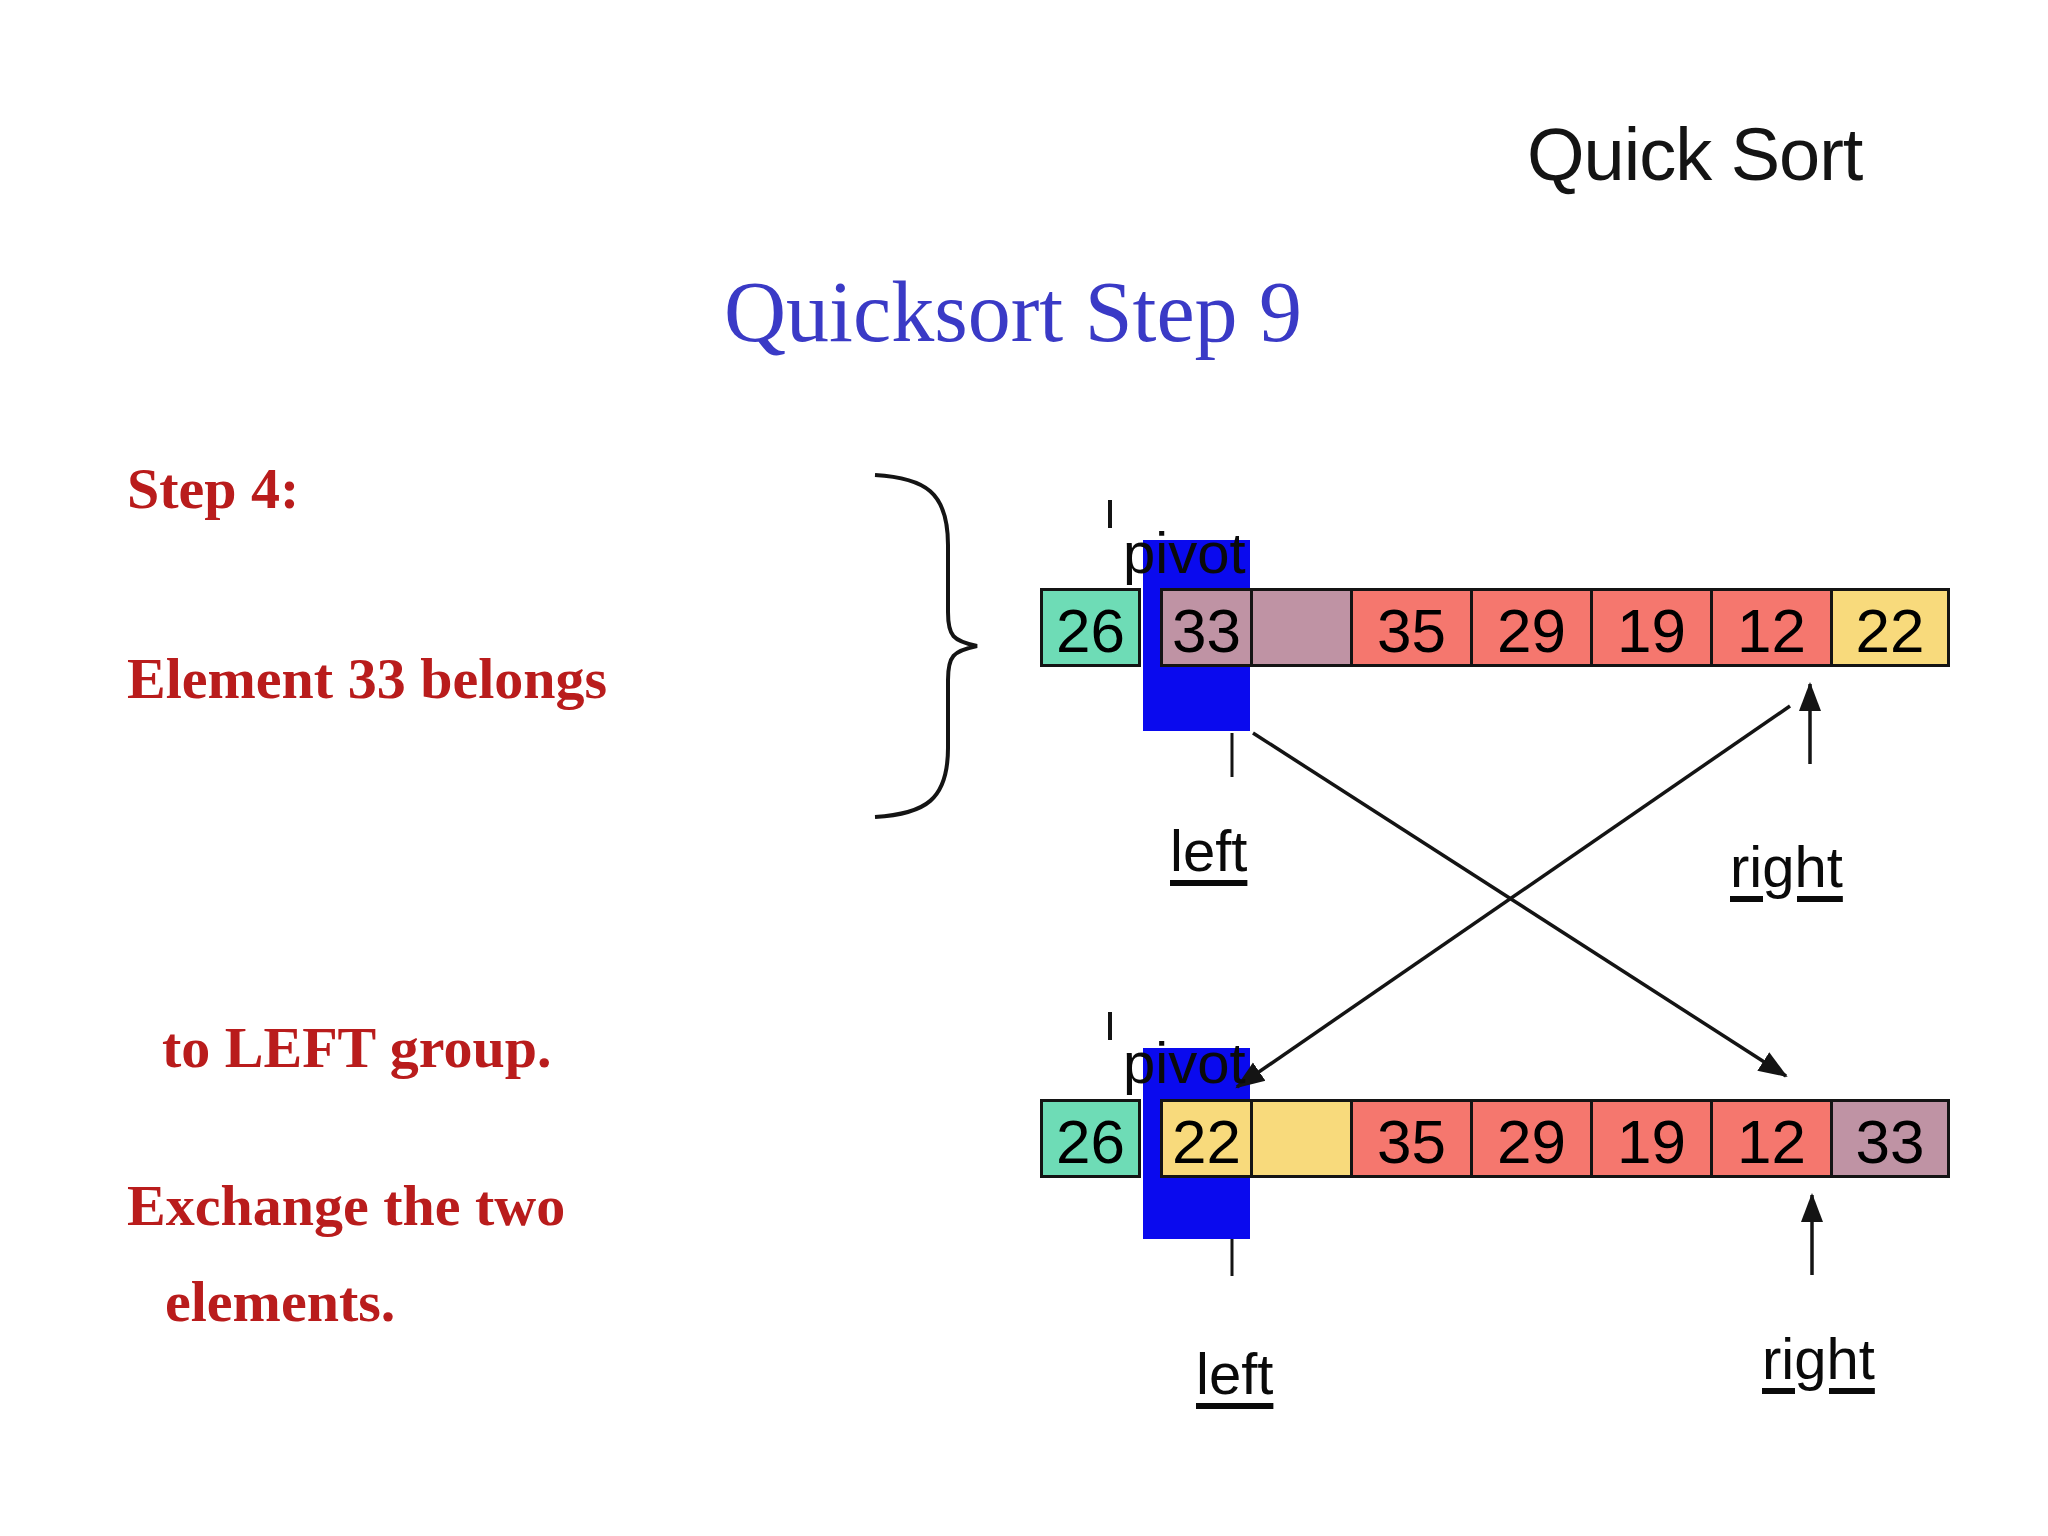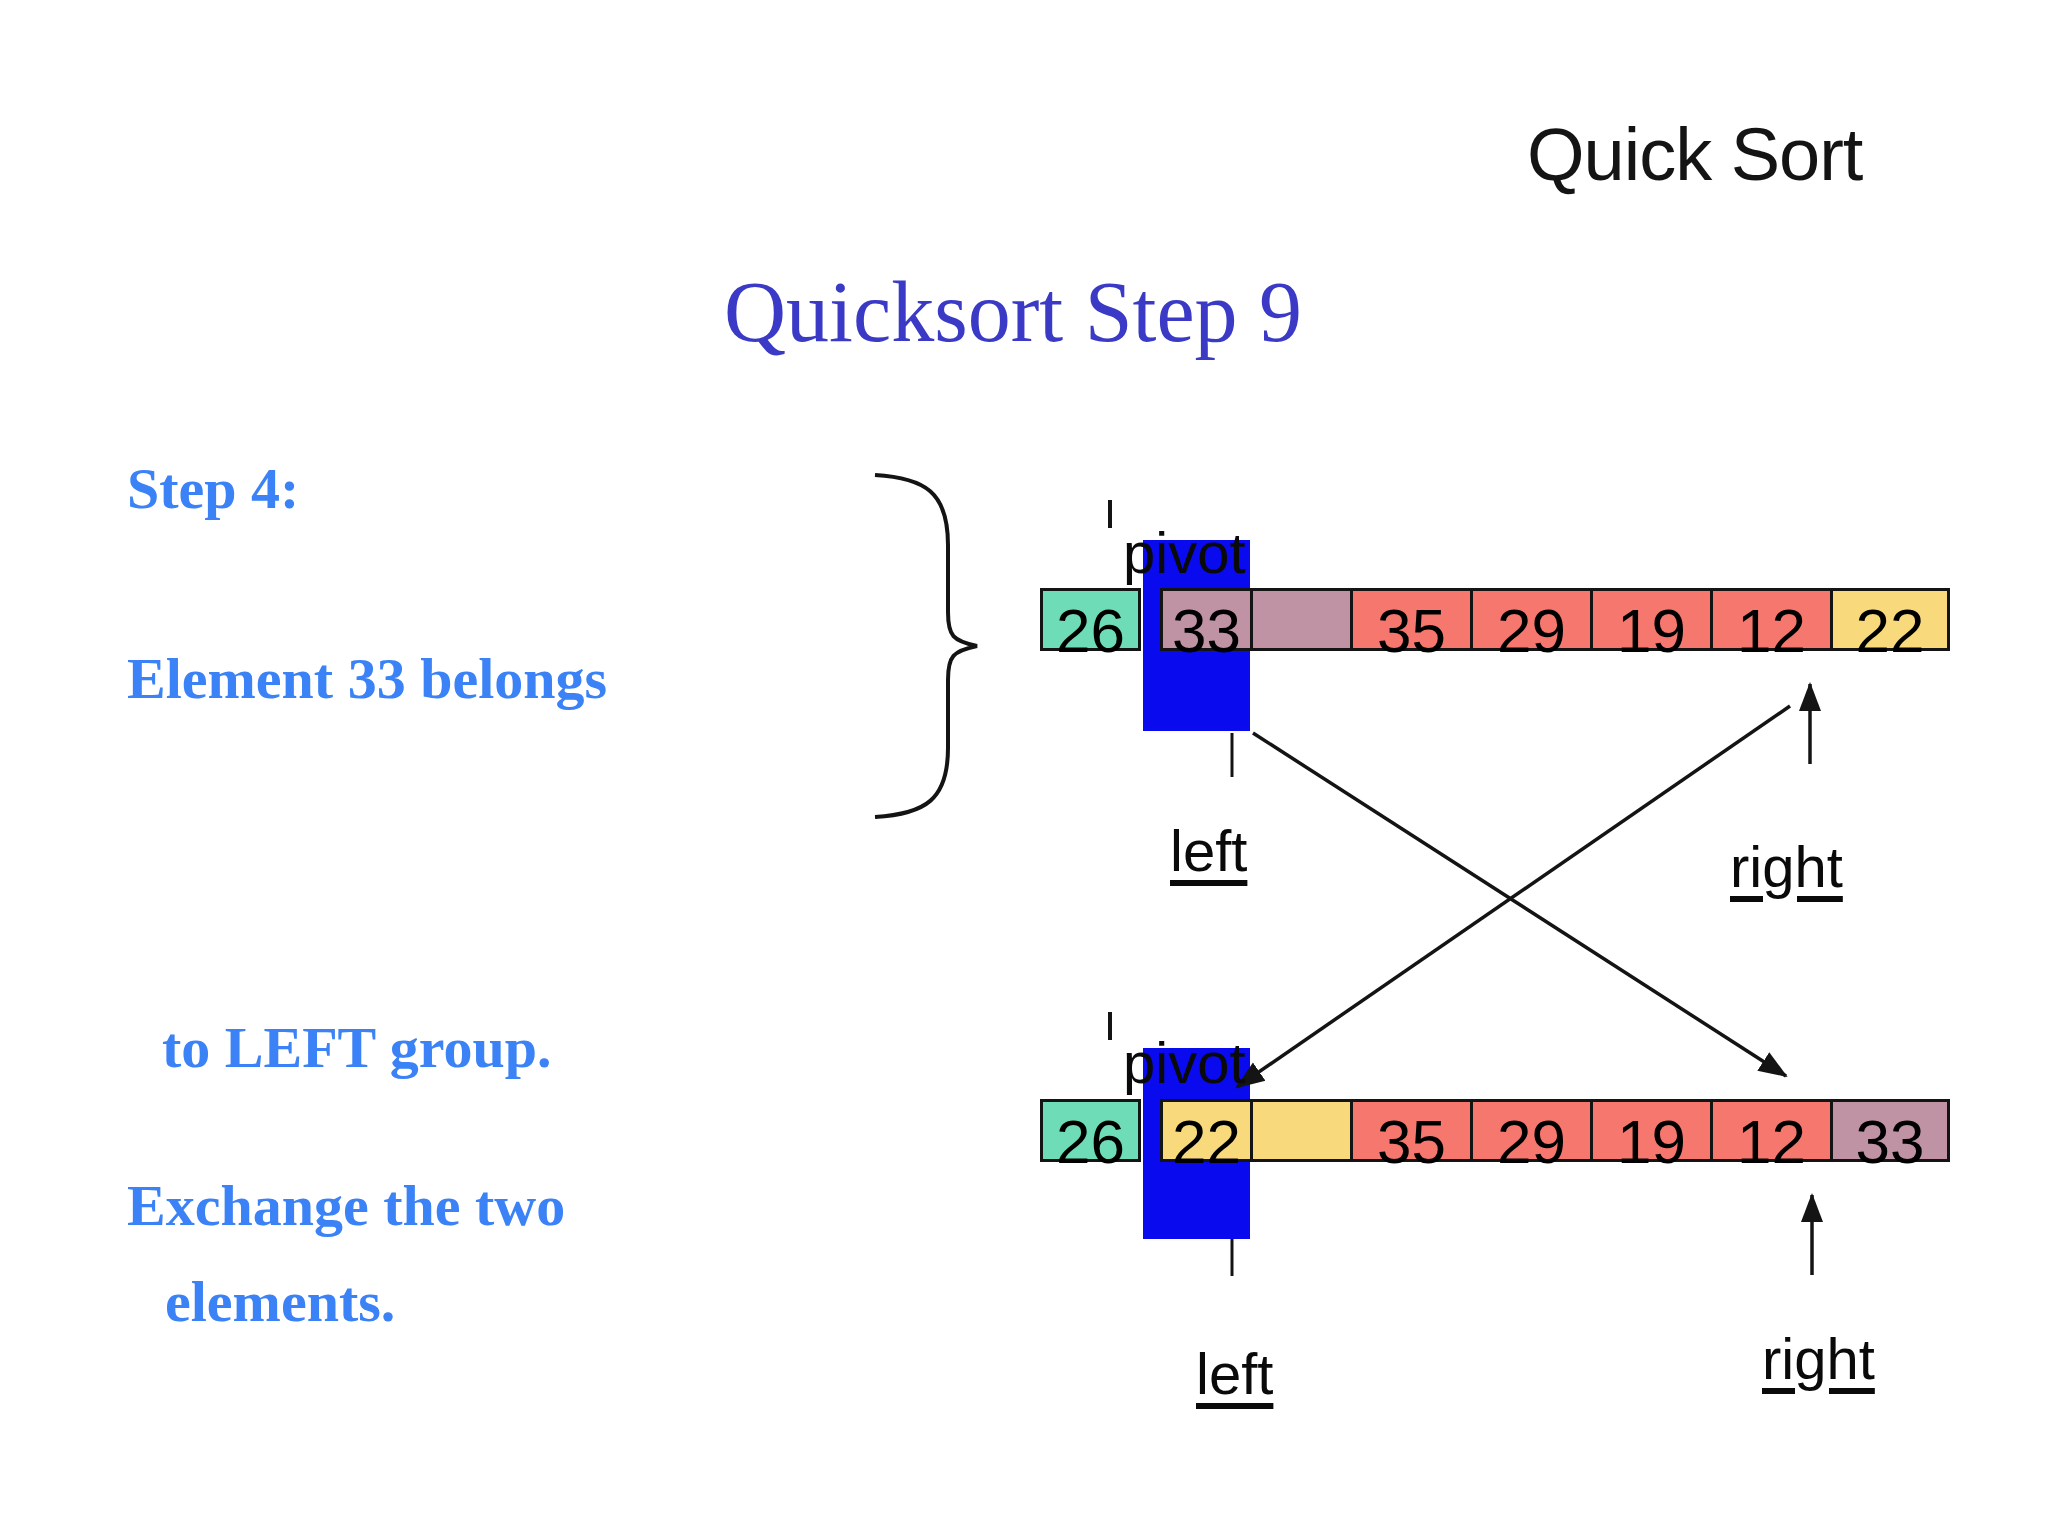--- a/index.html
+++ b/index.html
@@ -35,28 +35,28 @@
     font-size: 86px;
     font-weight: 400;
     white-space: nowrap;
   }
   
   .note-line {
     position: absolute;
     font-family: "Liberation Serif", serif;
     font-weight: 700;
     font-size: 58px;
-    color: #3b82f6;
+    color: #b91c1c;
     white-space: nowrap;
   }
   
   .cell {
     position: absolute;
     box-sizing: border-box;
-    height: 63px;
+    height: 79px;
     border: 3px solid #141414;
     z-index: 2;
     text-align: center;
     font-family: "Liberation Sans", sans-serif;
     font-size: 62px;
     line-height: 80px;
     color: #000000;
   }
   .pivot-bar {
     position: absolute;

